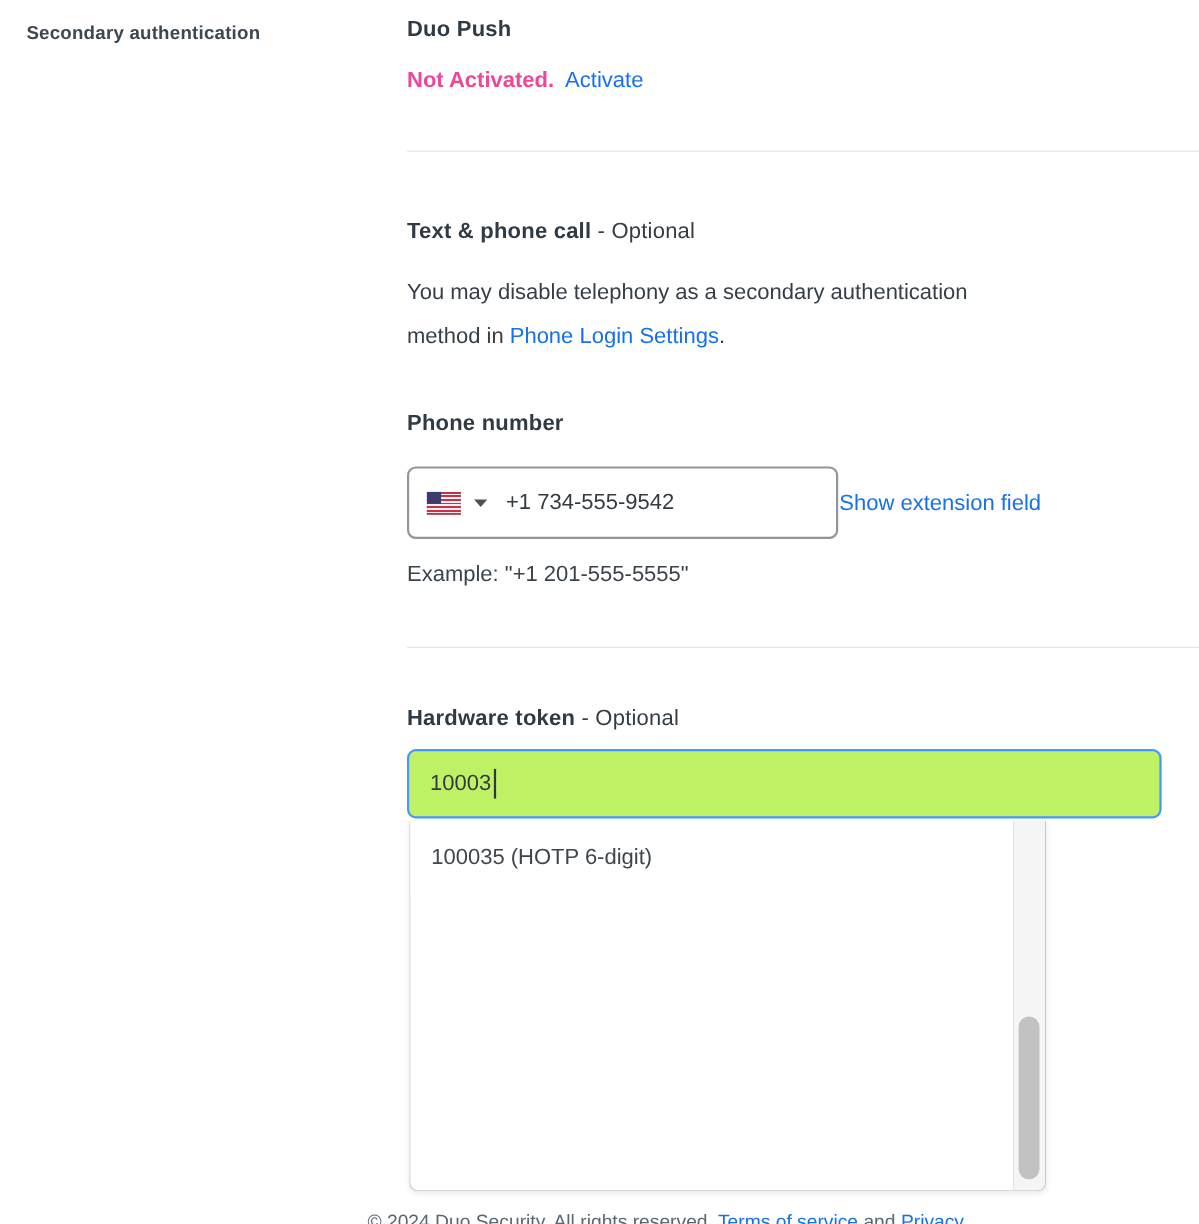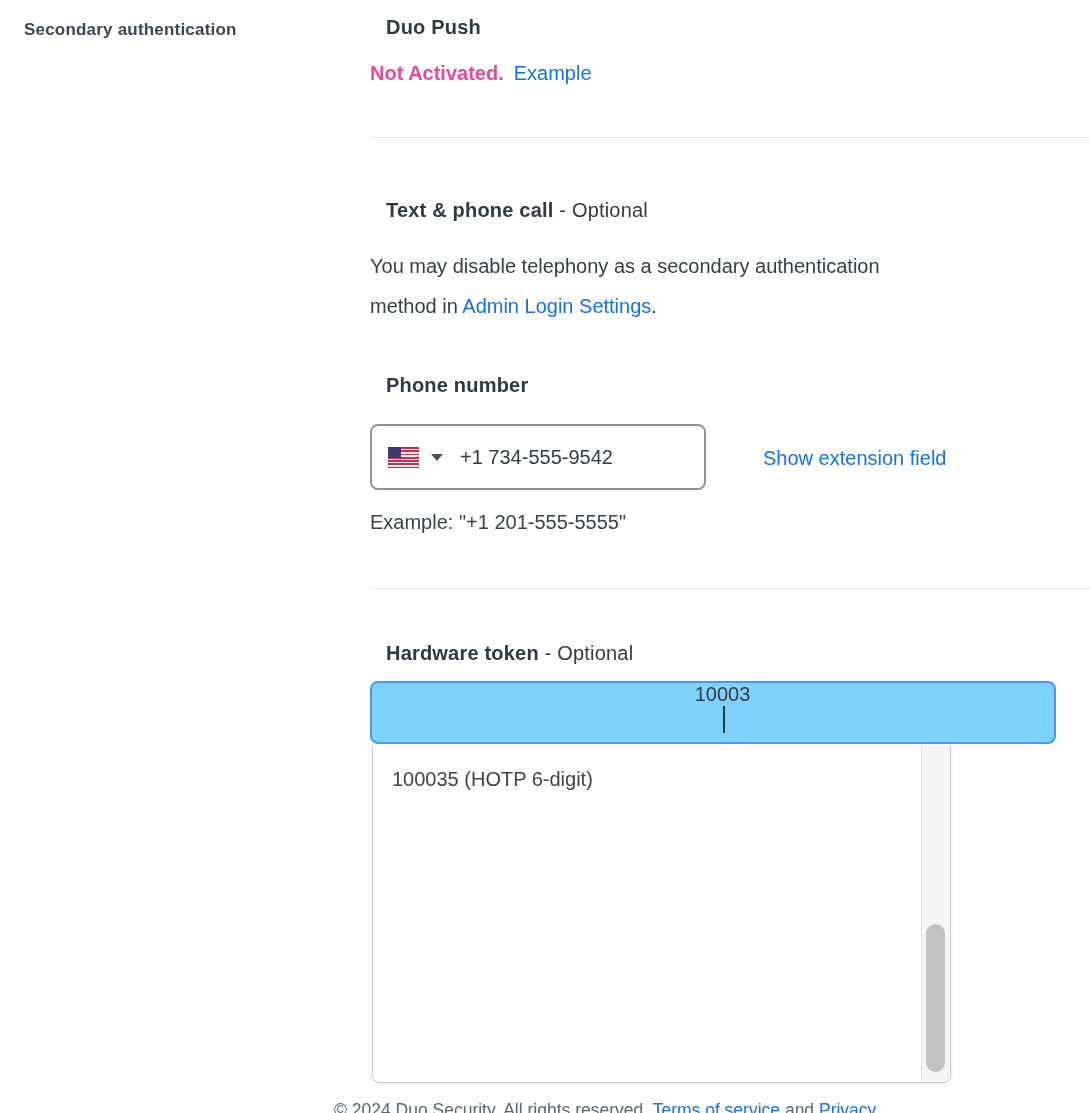--- a/index.html
+++ b/index.html
@@ -4,58 +4,58 @@
 <style>
   * { margin:0; padding:0; box-sizing:border-box; }
   html,body { width:1090px; height:1113px; overflow:hidden; background:#ffffff;
               font-family:"Liberation Sans", sans-serif; color:#333b43; }
   .abs { position:absolute; }
   a.link { color:#1670ec; text-decoration:none; cursor:pointer; }
   .bold { font-weight:bold; color:#2f3a44; }
 
   .side-label { left:24px; top:20px; font-size:17px; font-weight:bold; color:#3d4752; letter-spacing:.2px; }
 
-  .h-title { left:370px; font-size:20px; color:#2f3a44; letter-spacing:.2px;margin-left:16px; }
+  .h-title { left:370px; font-size:20px; color:#2f3a44; letter-spacing:.2px; }
   .duo-push-title { top:16px; font-weight:bold; }
   .status-line { left:370px; top:62px; font-size:20px; }
   .status-line .status { font-weight:bold; color:#ec4899; }
   .status-line a { margin-left:10px; }
 
   .divider { left:370px; width:720px; height:1px; background:#dfe6ec; }
   .divider-1 { top:137px; }
   .divider-2 { top:588px; }
 
   .telephony-title { top:199px; }
   .optional { font-weight:normal; color:#333b43; }
 
   .desc { left:370px; top:246px; max-width:575px; font-size:20px; line-height:40px; color:#353e47; }
 
   .phone-label { top:374px; font-weight:bold; }
 
-  .phone-input { left:370px; top:424px; width:336px; height:66px;
+  .phone-input { left:370px; top:424px; width:392px; height:66px;
                  border:2px solid #8f969c; border-radius:8px; background:#fff;
                  display:flex; align-items:center; padding-left:16px; }
   .country-select { display:flex; align-items:center; cursor:pointer; }
   .us-flag { width:31px; height:21px; position:relative; overflow:hidden;
              background:repeating-linear-gradient(#c5344a 0 1.7px,#f3f0f1 1.7px 3.3px); 
              box-shadow:0 0 0 1px rgba(0,0,0,.08) inset; }
   .us-flag .canton { position:absolute; left:0; top:0; width:13px; height:11px; background:#3c3b6e; }
   .caret-down { width:0; height:0; margin-left:12px;
                 border-left:6px solid transparent; border-right:6px solid transparent;
                 border-top:7px solid #4a5258; }
   .phone-value { margin-left:17px; font-size:20px; color:#333b42; }
 
   .ext-link { left:763px; top:447px; font-size:20px; }
   .example { left:370px; top:511px; font-size:20px; color:#3a434c; }
 
   .hw-title { top:642px; }
 
   .token-input { left:370px; top:681px; width:686px; height:63px;
-                 border:2px solid #459af7; border-radius:8px; background:#7dd3fc;
-                 display:flex; align-items:center; padding-left:19px; font-size:20px; color:#333b42;flex-direction:column; }
+                 border:2px solid #459af7; border-radius:8px; background:#bef264;
+                 display:flex; align-items:center; padding-left:19px; font-size:20px; color:#333b42; }
   .text-caret { display:inline-block; width:2px; height:27px; background:#2f3841; margin-left:2px; }
 
   .dropdown { left:372px; top:746px; width:579px; height:337px; background:#fff;
               border:1px solid #cbcbcb; border-top:none; border-radius:0 0 8px 8px;
               box-shadow:0 2px 5px rgba(0,0,0,.08); overflow:hidden; }
   .dd-rows { position:absolute; left:0; top:0; right:29px; bottom:0; }
   .dd-row { height:67.2px; display:flex; align-items:center; padding-left:19px;
             font-size:20px; color:#3e454d; border-bottom:1px solid #e5e8ea; cursor:pointer; background:#fff; }
   .dd-row:last-child { border-bottom:none; }
   .dd-row.highlight { background:#e9f3fd; }
@@ -67,31 +67,31 @@
   .footer { left:334px; top:1100px; font-size:17.5px; color:#5c6670; white-space:nowrap; }
 </style>
 </head>
 <body>
 
 <div class="abs side-label">Secondary authentication</div>
 
 <div class="abs h-title duo-push-title">Duo Push</div>
 
 <div class="abs status-line">
-  <span class="status">Not Activated.</span><a class="link">Example</a>
+  <span class="status">Not Activated.</span><a class="link">Activate</a>
 </div>
 
 <div class="abs divider divider-1"></div>
 
 <div class="abs h-title telephony-title">
   <span class="bold">Text &amp; phone call</span><span class="optional"> - Optional</span>
 </div>
 
 <div class="abs desc">
-  <span>You may disable telephony as a secondary authentication method in </span><a class="link">Admin Login Settings</a><span>.</span>
+  <span>You may disable telephony as a secondary authentication method in </span><a class="link">Phone Login Settings</a><span>.</span>
 </div>
 
 <div class="abs h-title phone-label">Phone number</div>
 
 <div class="abs phone-input">
   <span class="country-select">
     <span class="us-flag">
         <span class="canton"></span>
       </span>
     <span class="caret-down"></span>

